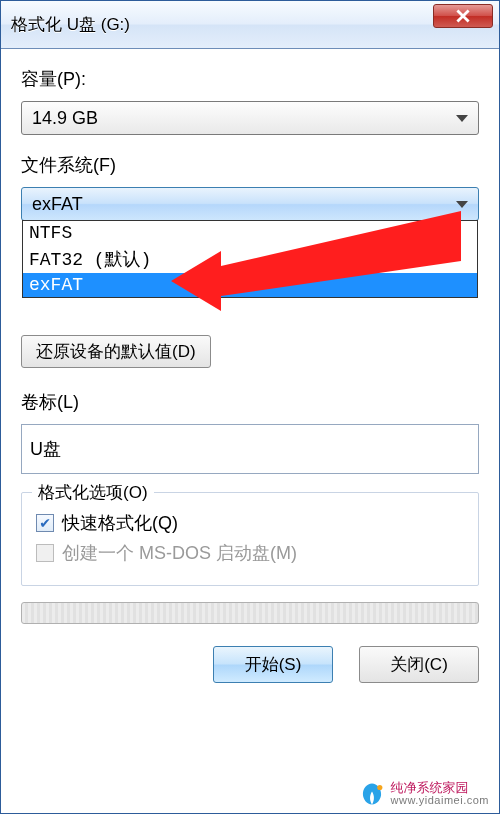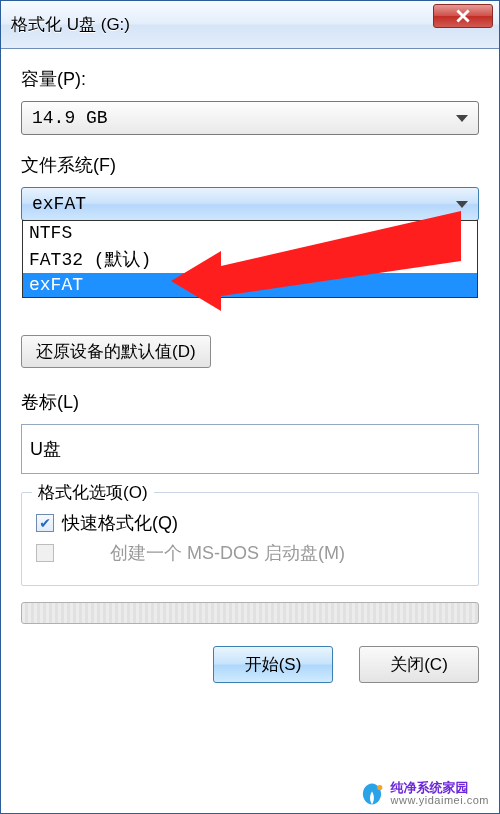--- a/index.html
+++ b/index.html
@@ -70,21 +70,21 @@
     background: linear-gradient(to bottom, #fdfdfd, #e9e9e9);
     border-radius: 3px;
     display: flex;
     align-items: center;
     padding: 0 10px;
     margin-bottom: 18px;
   }
   .dropdown .value {
     flex: 1;
     font-size: 18px;
-    font-family: Liberation Mono, monospace;
+    font-family: Liberation Sans, sans-serif;
   }
   .dropdown .arrow {
     width: 0; height: 0;
     border-left: 6px solid transparent;
     border-right: 6px solid transparent;
     border-top: 7px solid #444;
   }
 
   .dropdown.open {
     background: linear-gradient(to bottom, #e9f3fd, #c9e2fb 48%, #b5d7fb 52%, #cde6fd);
@@ -164,21 +164,21 @@
     border: 1px solid #6f8ab0;
     background: linear-gradient(to bottom, #f5f9ff, #e0ecf8);
     margin-right: 8px;
     display: flex;
     align-items: center;
     justify-content: center;
     font-size: 14px;
     color: #2a6bbf;
   }
   .chk.disabled { background: #f0f0f0; border-color: #bcbcbc; }
-  .chk-row.disabled { color: #9a9a9a; gap: 48px; }
+  .chk-row.disabled { color: #9a9a9a; }
 
   .progress {
     width: 100%;
     height: 22px;
     border: 1px solid #b0b0b0;
     background: repeating-linear-gradient(to right, #ececec 0 3px, #e1e1e1 3px 6px);
     border-radius: 3px;
     margin-bottom: 22px;
   }
 
@@ -210,21 +210,21 @@
   }
   .watermark .wm-logo {
     width: 26px; height: 26px;
   }
   .watermark .wm-txt {
     display: flex;
     flex-direction: column;
     line-height: 1.05;
     font-size: 13px;
   }
-  .watermark .wm-main { color: #6d28d9; font-weight: bold; }
+  .watermark .wm-main { color: #be185d; font-weight: normal; }
   .watermark .wm-sub { color: #7a7a7a; font-size: 11px; letter-spacing: 0.5px; }
 </style>
 </head>
 <body>
 
 <div class="window">
 
   <div class="titlebar">
     <span class="title">格式化 U盘 (G:)</span>
     <div class="close-btn">

